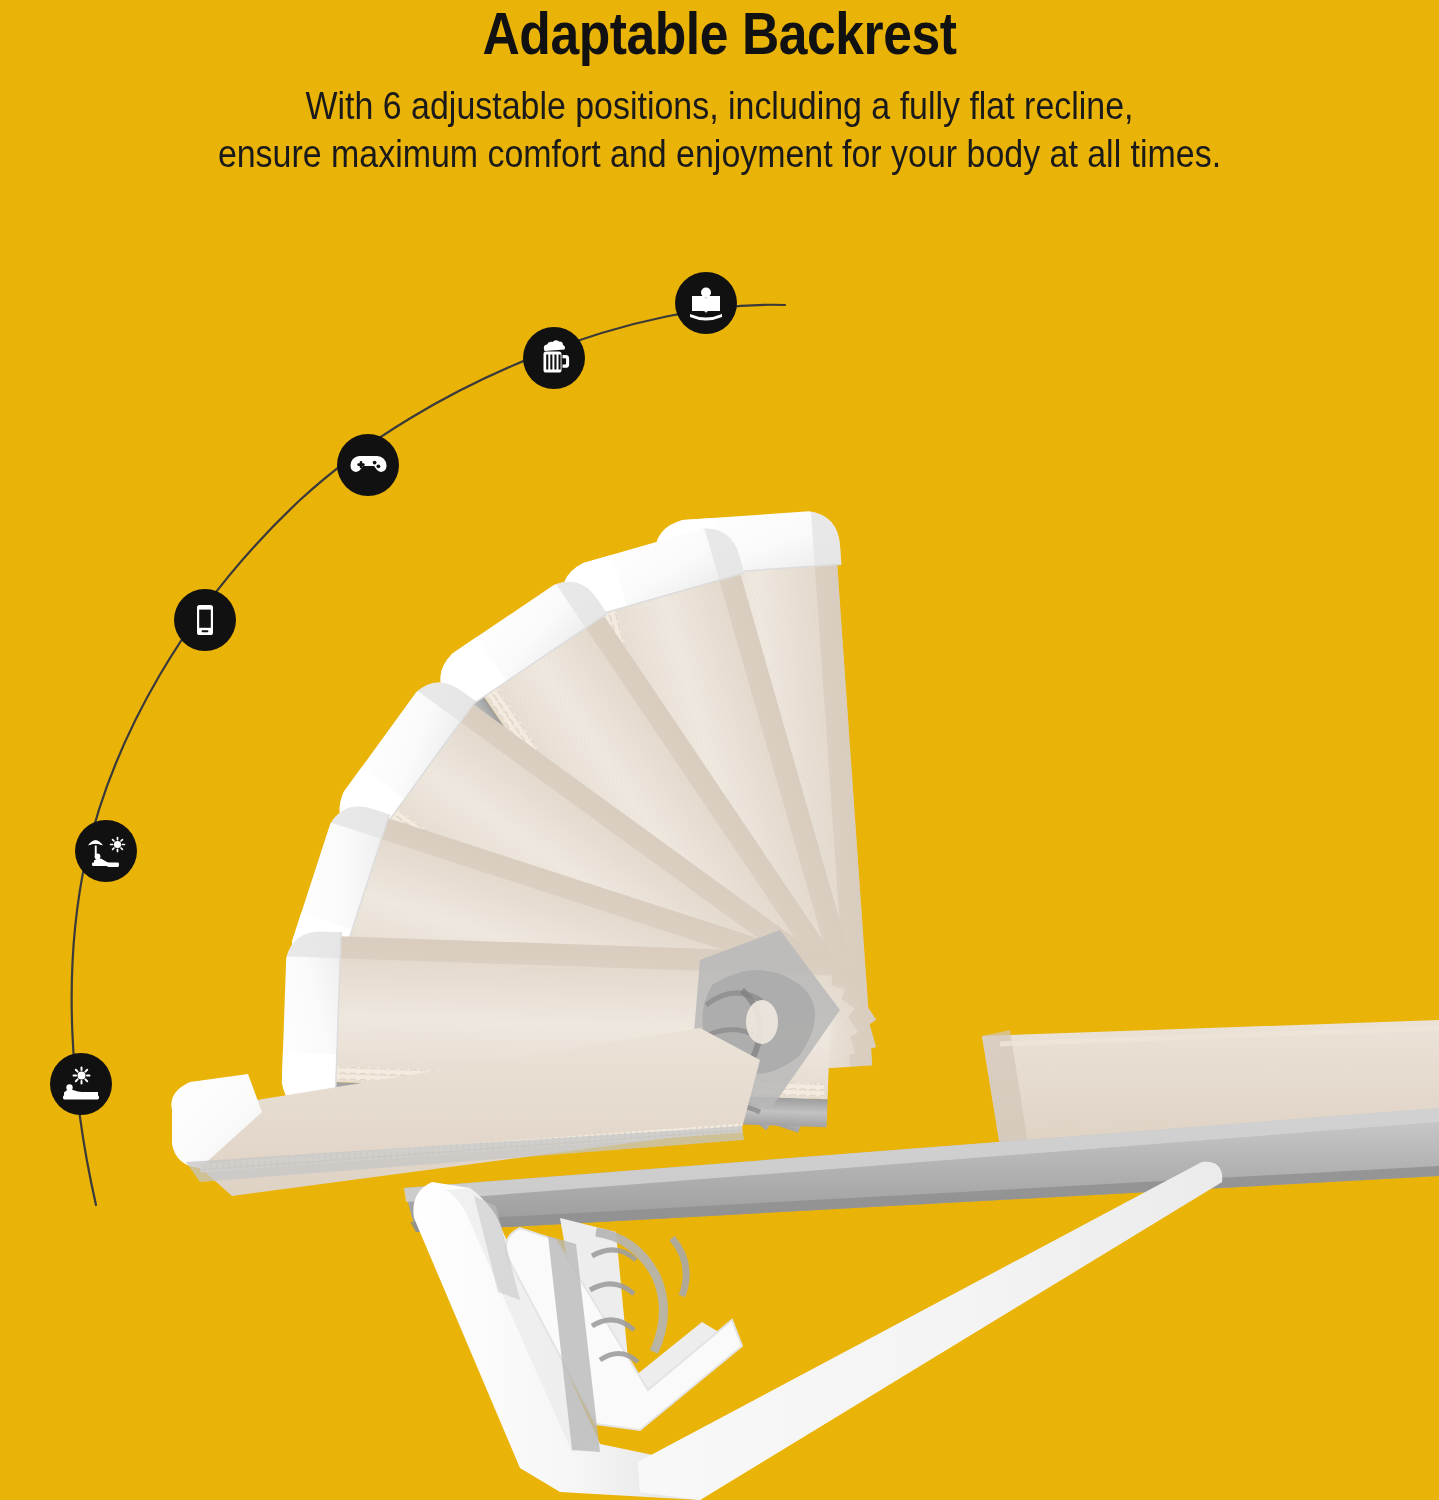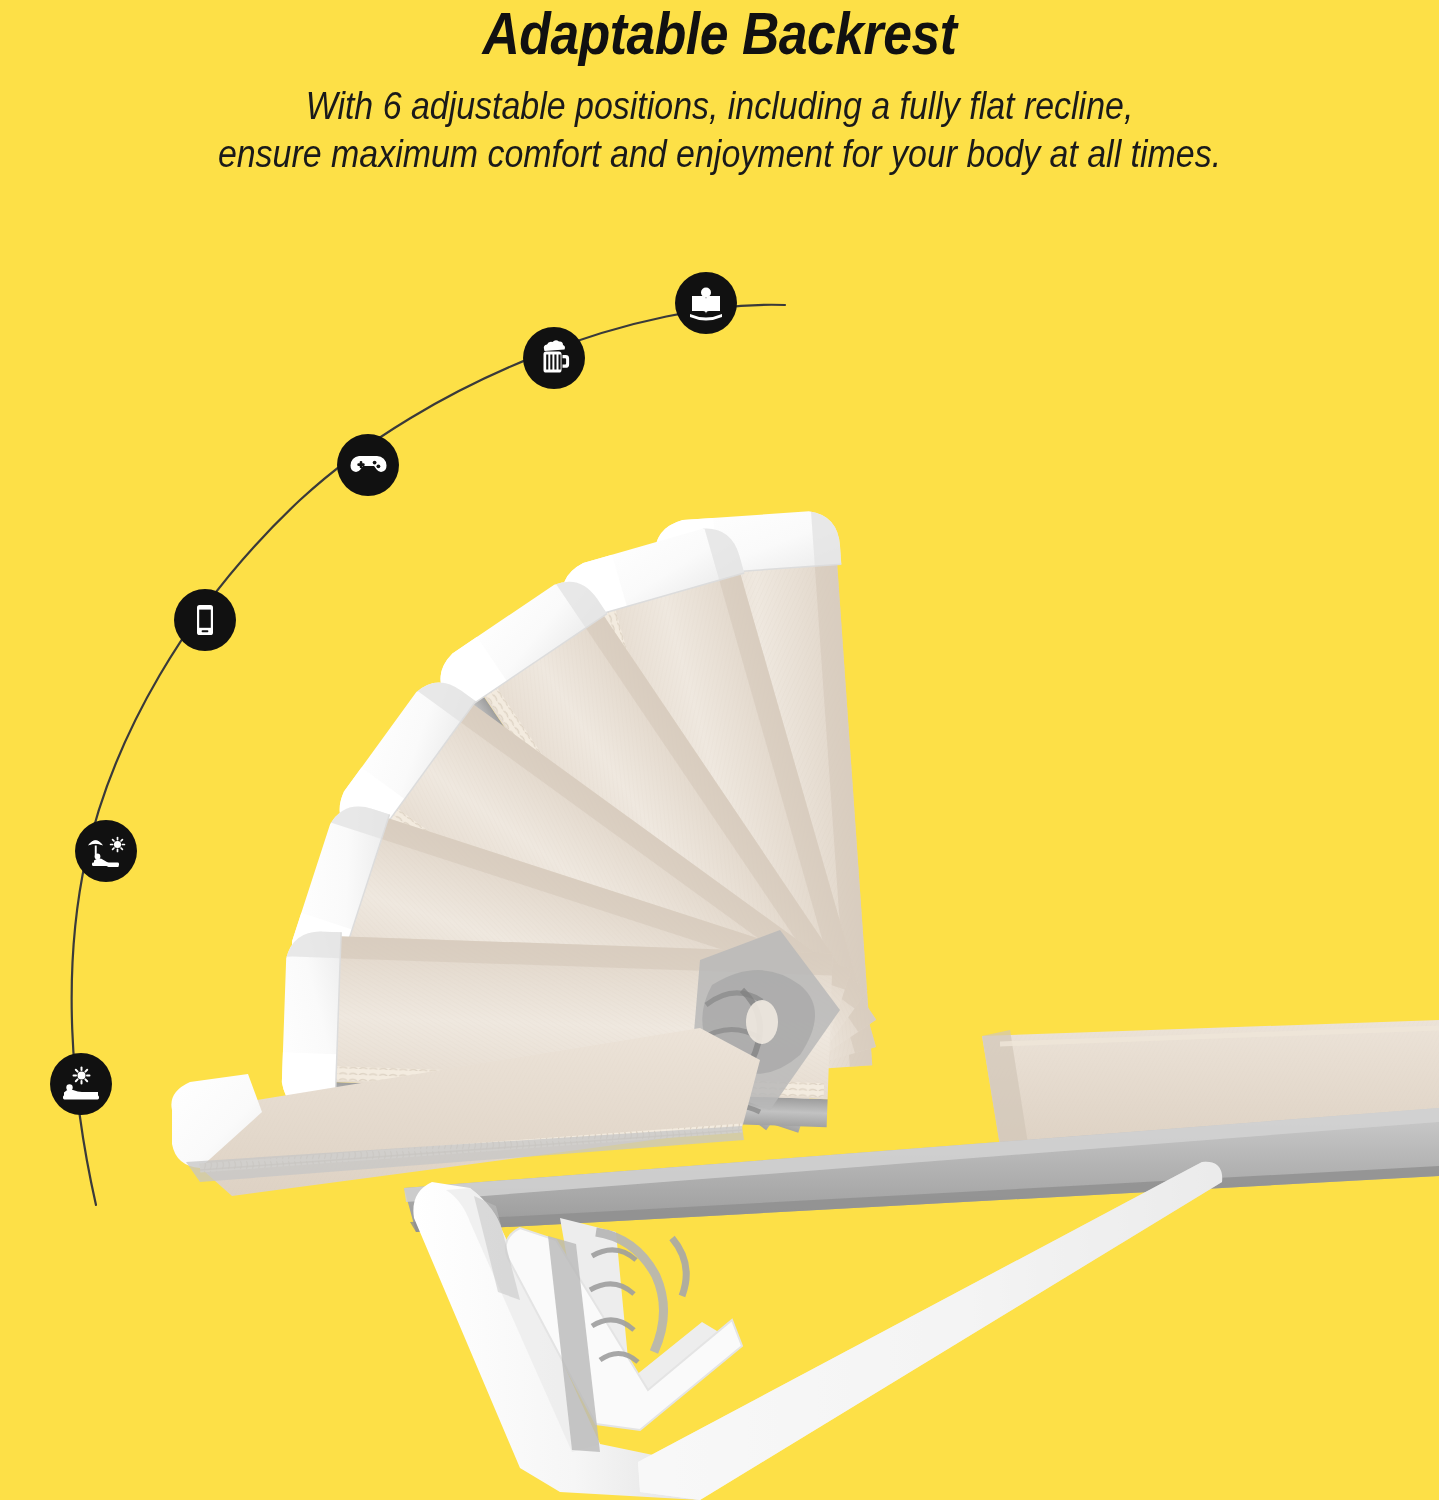--- a/index.html
+++ b/index.html
@@ -8,23 +8,22 @@
     background: #ffffff;
   }
   body {
     font-family: "Liberation Sans", sans-serif;
     -webkit-font-smoothing: antialiased;
   }
   #page {
     position: relative;
     width: 1439px;
     height: 1500px;
-    background: #fde047;
+    background: #eab308;
     overflow: hidden;
-    font-style: italic;
   }
 
   
   .header-block {
     position: absolute;
     top: 0;
     left: 0;
     width: 1439px;
     text-align: center;
     user-select: none;

